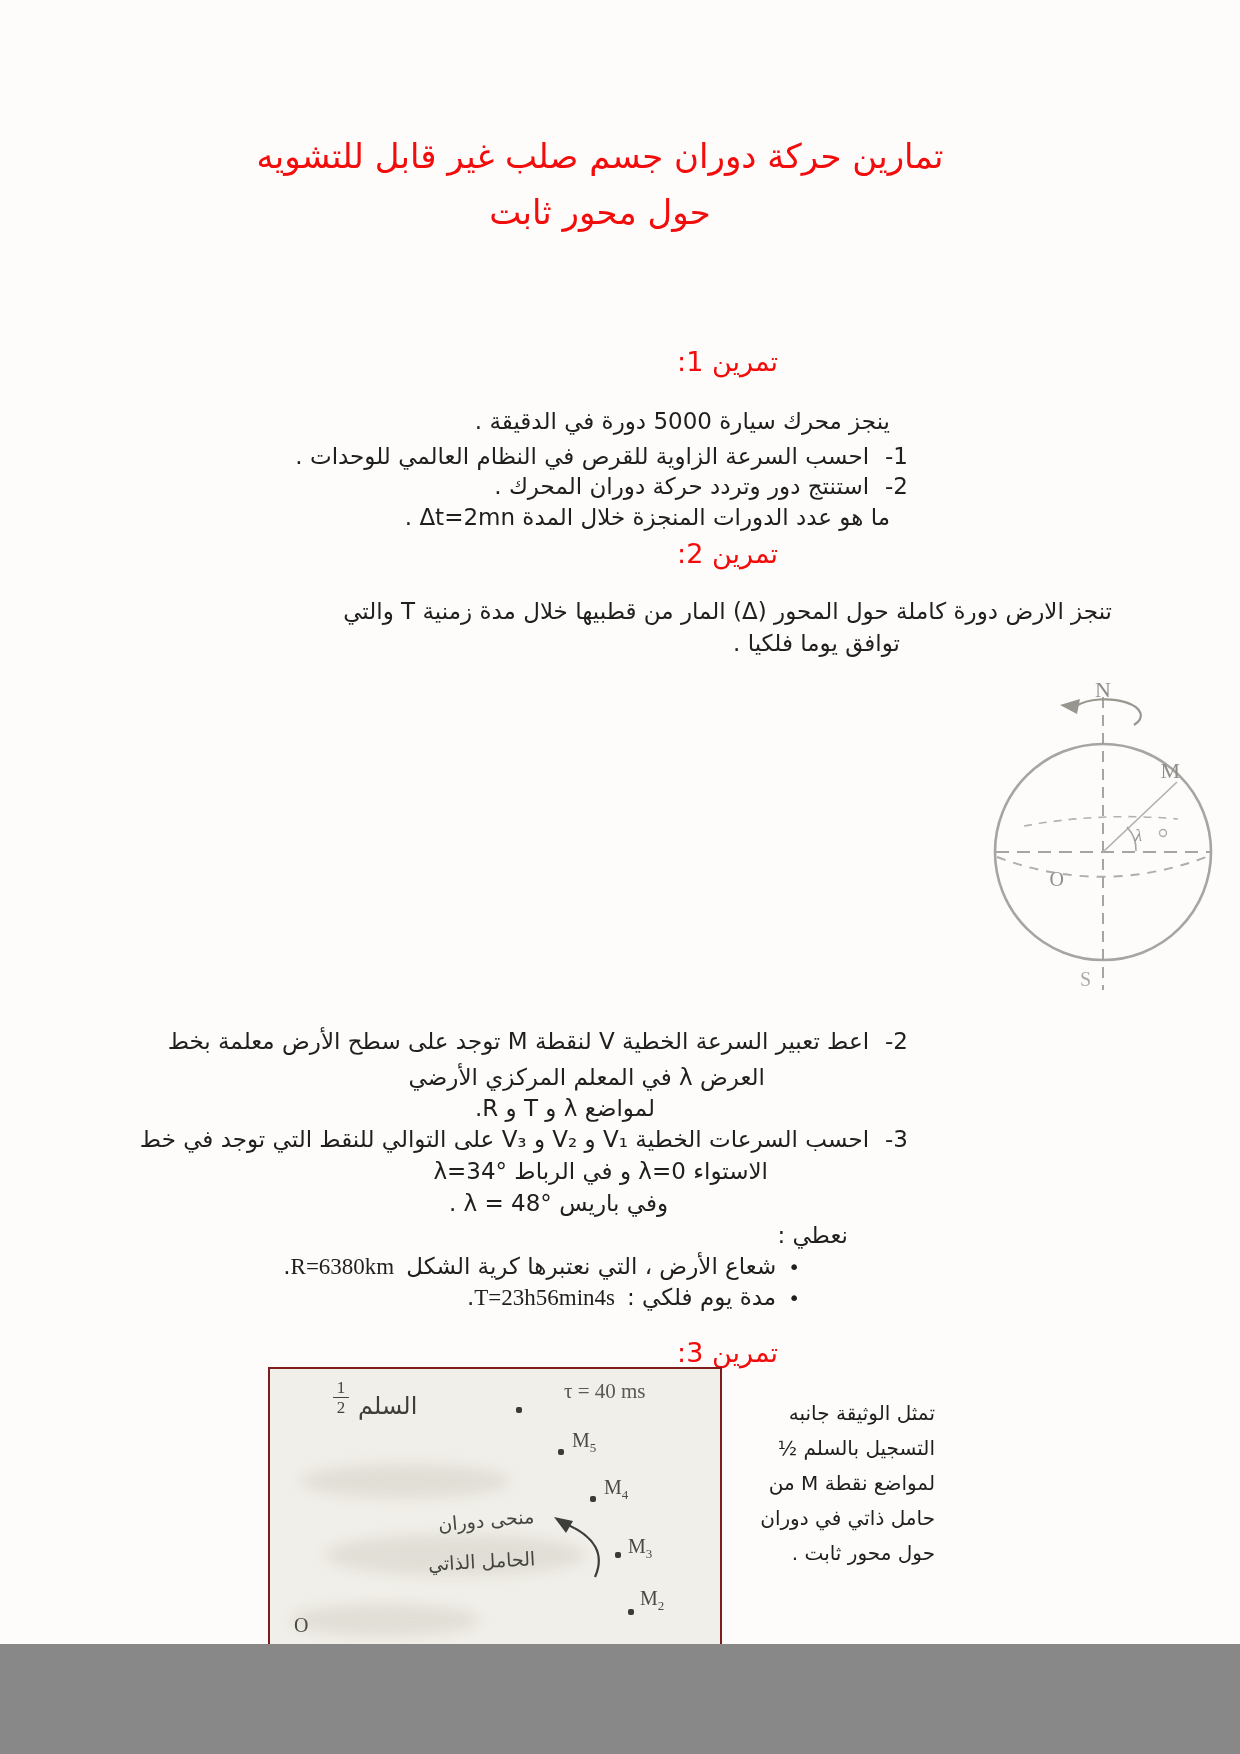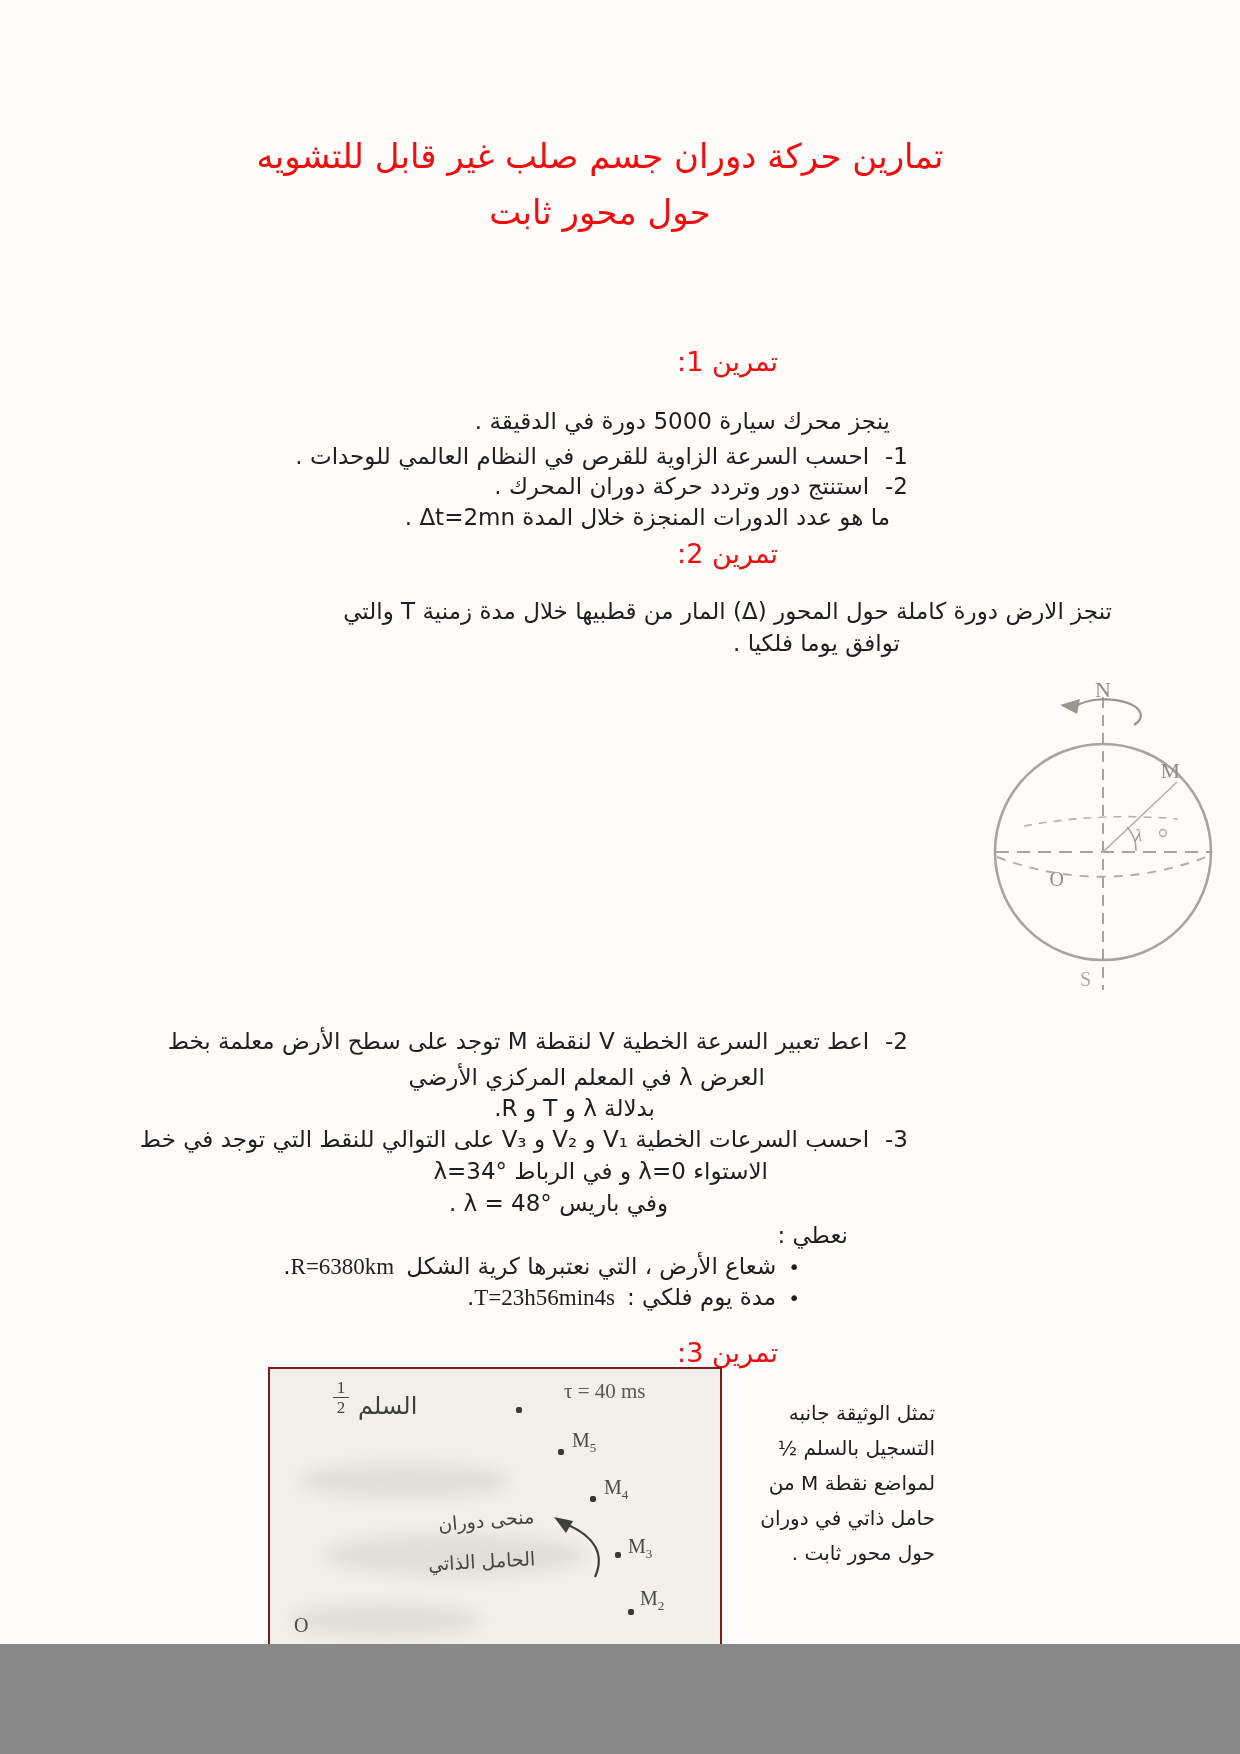--- a/index.html
+++ b/index.html
@@ -89,21 +89,21 @@
     <text x="250" y="133" font-size="22">M</text>
     <text x="212" y="196" font-size="16" font-style="italic">λ</text>
     <text x="134" y="241" font-size="20">O</text>
     <text x="161" y="341" font-size="20" opacity="0.75">S</text>
   </svg>
 
   <div class="abs line" style="top:1026px;right:332px;">
     <span class="marker">2-</span><span>اعط تعبير السرعة الخطية V لنقطة M توجد على سطح الأرض معلمة بخط</span>
   </div>
   <div class="abs line" style="top:1062px;right:475px;">العرض λ في المعلم المركزي الأرضي</div>
-  <div class="abs line" style="top:1093px;right:585px;">بدلالة λ و T و R.</div>
+  <div class="abs line" style="top:1093px;right:585px;">لمواضع λ و T و R.</div>
   <div class="abs line" style="top:1124px;right:332px;text-align:center;">
     <span class="marker">3-</span><span>احسب السرعات الخطية V₁ و V₂ و V₃ على التوالي للنقط التي توجد في خط</span>
   </div>
   <div class="abs line" style="top:1156px;right:472px;">الاستواء λ=0 و في الرباط λ=34°</div>
   <div class="abs line" style="top:1188px;right:572px;">وفي باريس λ = 48° .</div>
   <div class="abs line" style="top:1220px;right:392px;">نعطي :</div>
 
   <div class="abs line" style="top:1251px;right:440px;">
     <span class="bullet">•</span><span class="g-ar">شعاع الأرض ، التي نعتبرها كرية الشكل</span><span class="latin-serif">R=6380km</span><span>.</span>
   </div>

